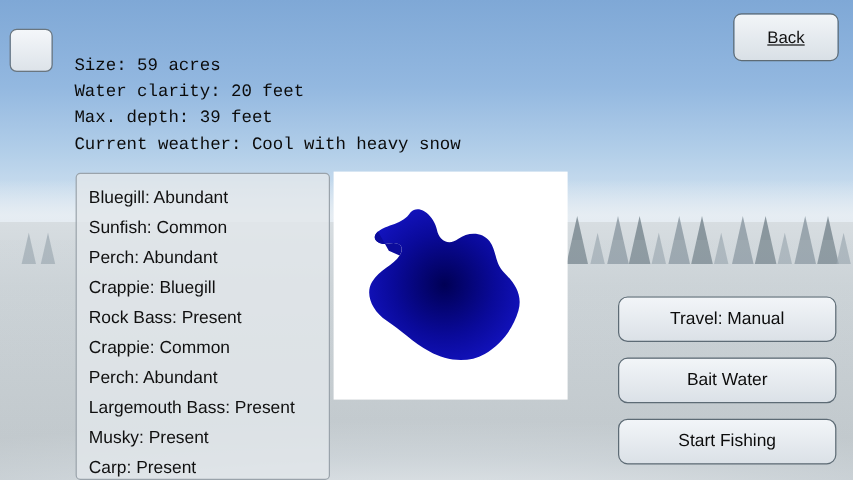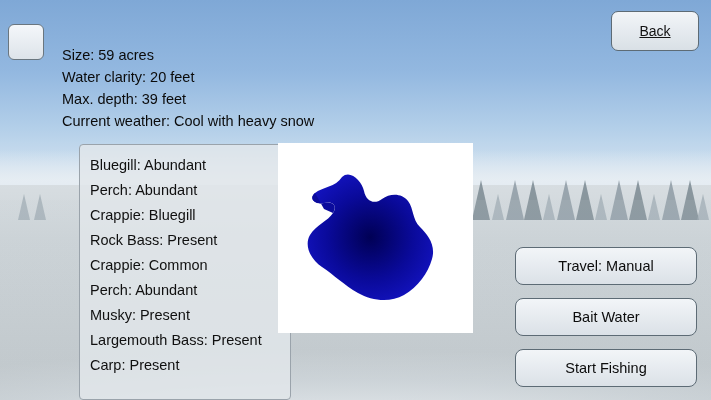--- a/index.html
+++ b/index.html
@@ -120,25 +120,25 @@
     background: linear-gradient(to bottom, #f4f7fa, #dde3e9);
   }
   .stats {
     position: absolute;
     left: 62px;
     top: 44px;
     font-size: 14.5px;
     color: #0b0b0b;
     line-height: 22px;
   }
-  .stats div { white-space: nowrap; }
+  .stats div { white-space: nowrap; font-family: Liberation Mono, monospace; }
 
   .fish-panel {
     position: absolute;
-    left: 79px;
+    left: 63px;
     top: 144px;
     width: 212px;
     height: 256px;
     background: rgba(226,230,234,0.82);
     border: 1px solid #9aa3ab;
     border-radius: 4px;
     padding: 8px 10px 0 10px;
     box-sizing: border-box;
     overflow: hidden;
   }
@@ -215,27 +215,28 @@
 
   <div class="stats">
     <div>Size: 59 acres</div>
     <div>Water clarity: 20 feet</div>
     <div>Max. depth: 39 feet</div>
     <div>Current weather: Cool with heavy snow</div>
   </div>
 
   <div class="fish-panel">
     <div class="row">Bluegill: Abundant</div>
+    <div class="row">Sunfish: Common</div>
     <div class="row">Perch: Abundant</div>
     <div class="row">Crappie: Bluegill</div>
     <div class="row">Rock Bass: Present</div>
     <div class="row">Crappie: Common</div>
     <div class="row">Perch: Abundant</div>
+    <div class="row">Largemouth Bass: Present</div>
     <div class="row">Musky: Present</div>
-    <div class="row">Largemouth Bass: Present</div>
     <div class="row">Carp: Present</div>
   </div>
 
   <div class="lake-map">
     <svg width="195" height="190" viewBox="0 0 195 190">
       <defs>
         <radialGradient id="lakeGrad" cx="50%" cy="50%" r="62%">
           <stop offset="0%" stop-color="#000055"></stop>
           <stop offset="55%" stop-color="#0a0a9a"></stop>
           <stop offset="100%" stop-color="#1515c8"></stop>

